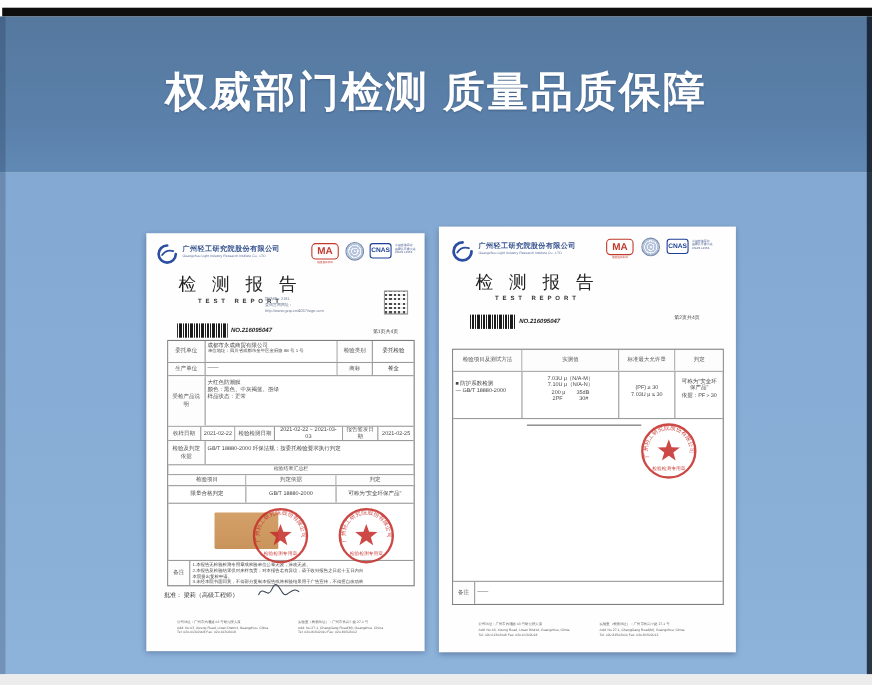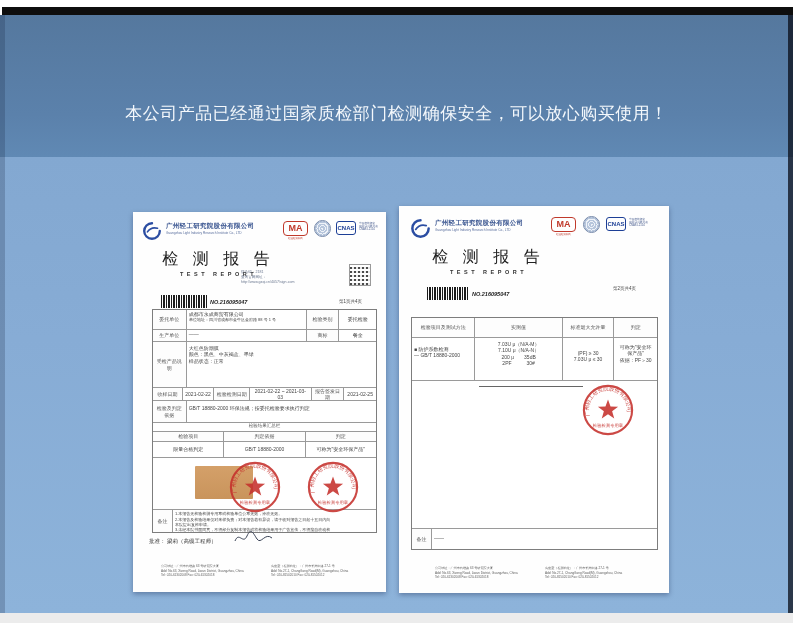--- a/index.html
+++ b/index.html
@@ -65,21 +65,21 @@
 <body>
 
 <div class="canvas">
   <div class="black-bar"></div>
   <div class="band-header"></div>
   <div class="band-panel"></div>
   <div class="edge-left"></div>
   <div class="edge-right"></div>
   <div class="bottom-strip"></div>
 
-  <div class="subheadline">本公司产品已经通过国家质检部门检测确保安全，可以放心购买使用！</div>
+  <div class="headline">权威部门检测 质量品质保障</div>
 
   <div class="cert" style="left:133px;top:212px;width:253px;height:380px;">
 
     <svg style="position:absolute;left:8px;top:8px;" width="22" height="22" viewBox="0 0 24 24">
       <path d="M 20.5 12 A 8.5 8.5 0 1 1 12 3.5" fill="none" stroke="#2b4da2" stroke-width="2.6" stroke-linecap="round"></path>
       <path d="M 7 13 Q 11 7 18 9" fill="none" stroke="#2b4da2" stroke-width="1.8" stroke-linecap="round"></path>
     </svg>
     <div style="position:absolute;left:33px;top:10px;width:120px;">
       <div class="co-cn">广州轻工研究院股份有限公司</div>
       <div class="co-en">Guangzhou Light Industry Research Institute Co., LTD</div>

